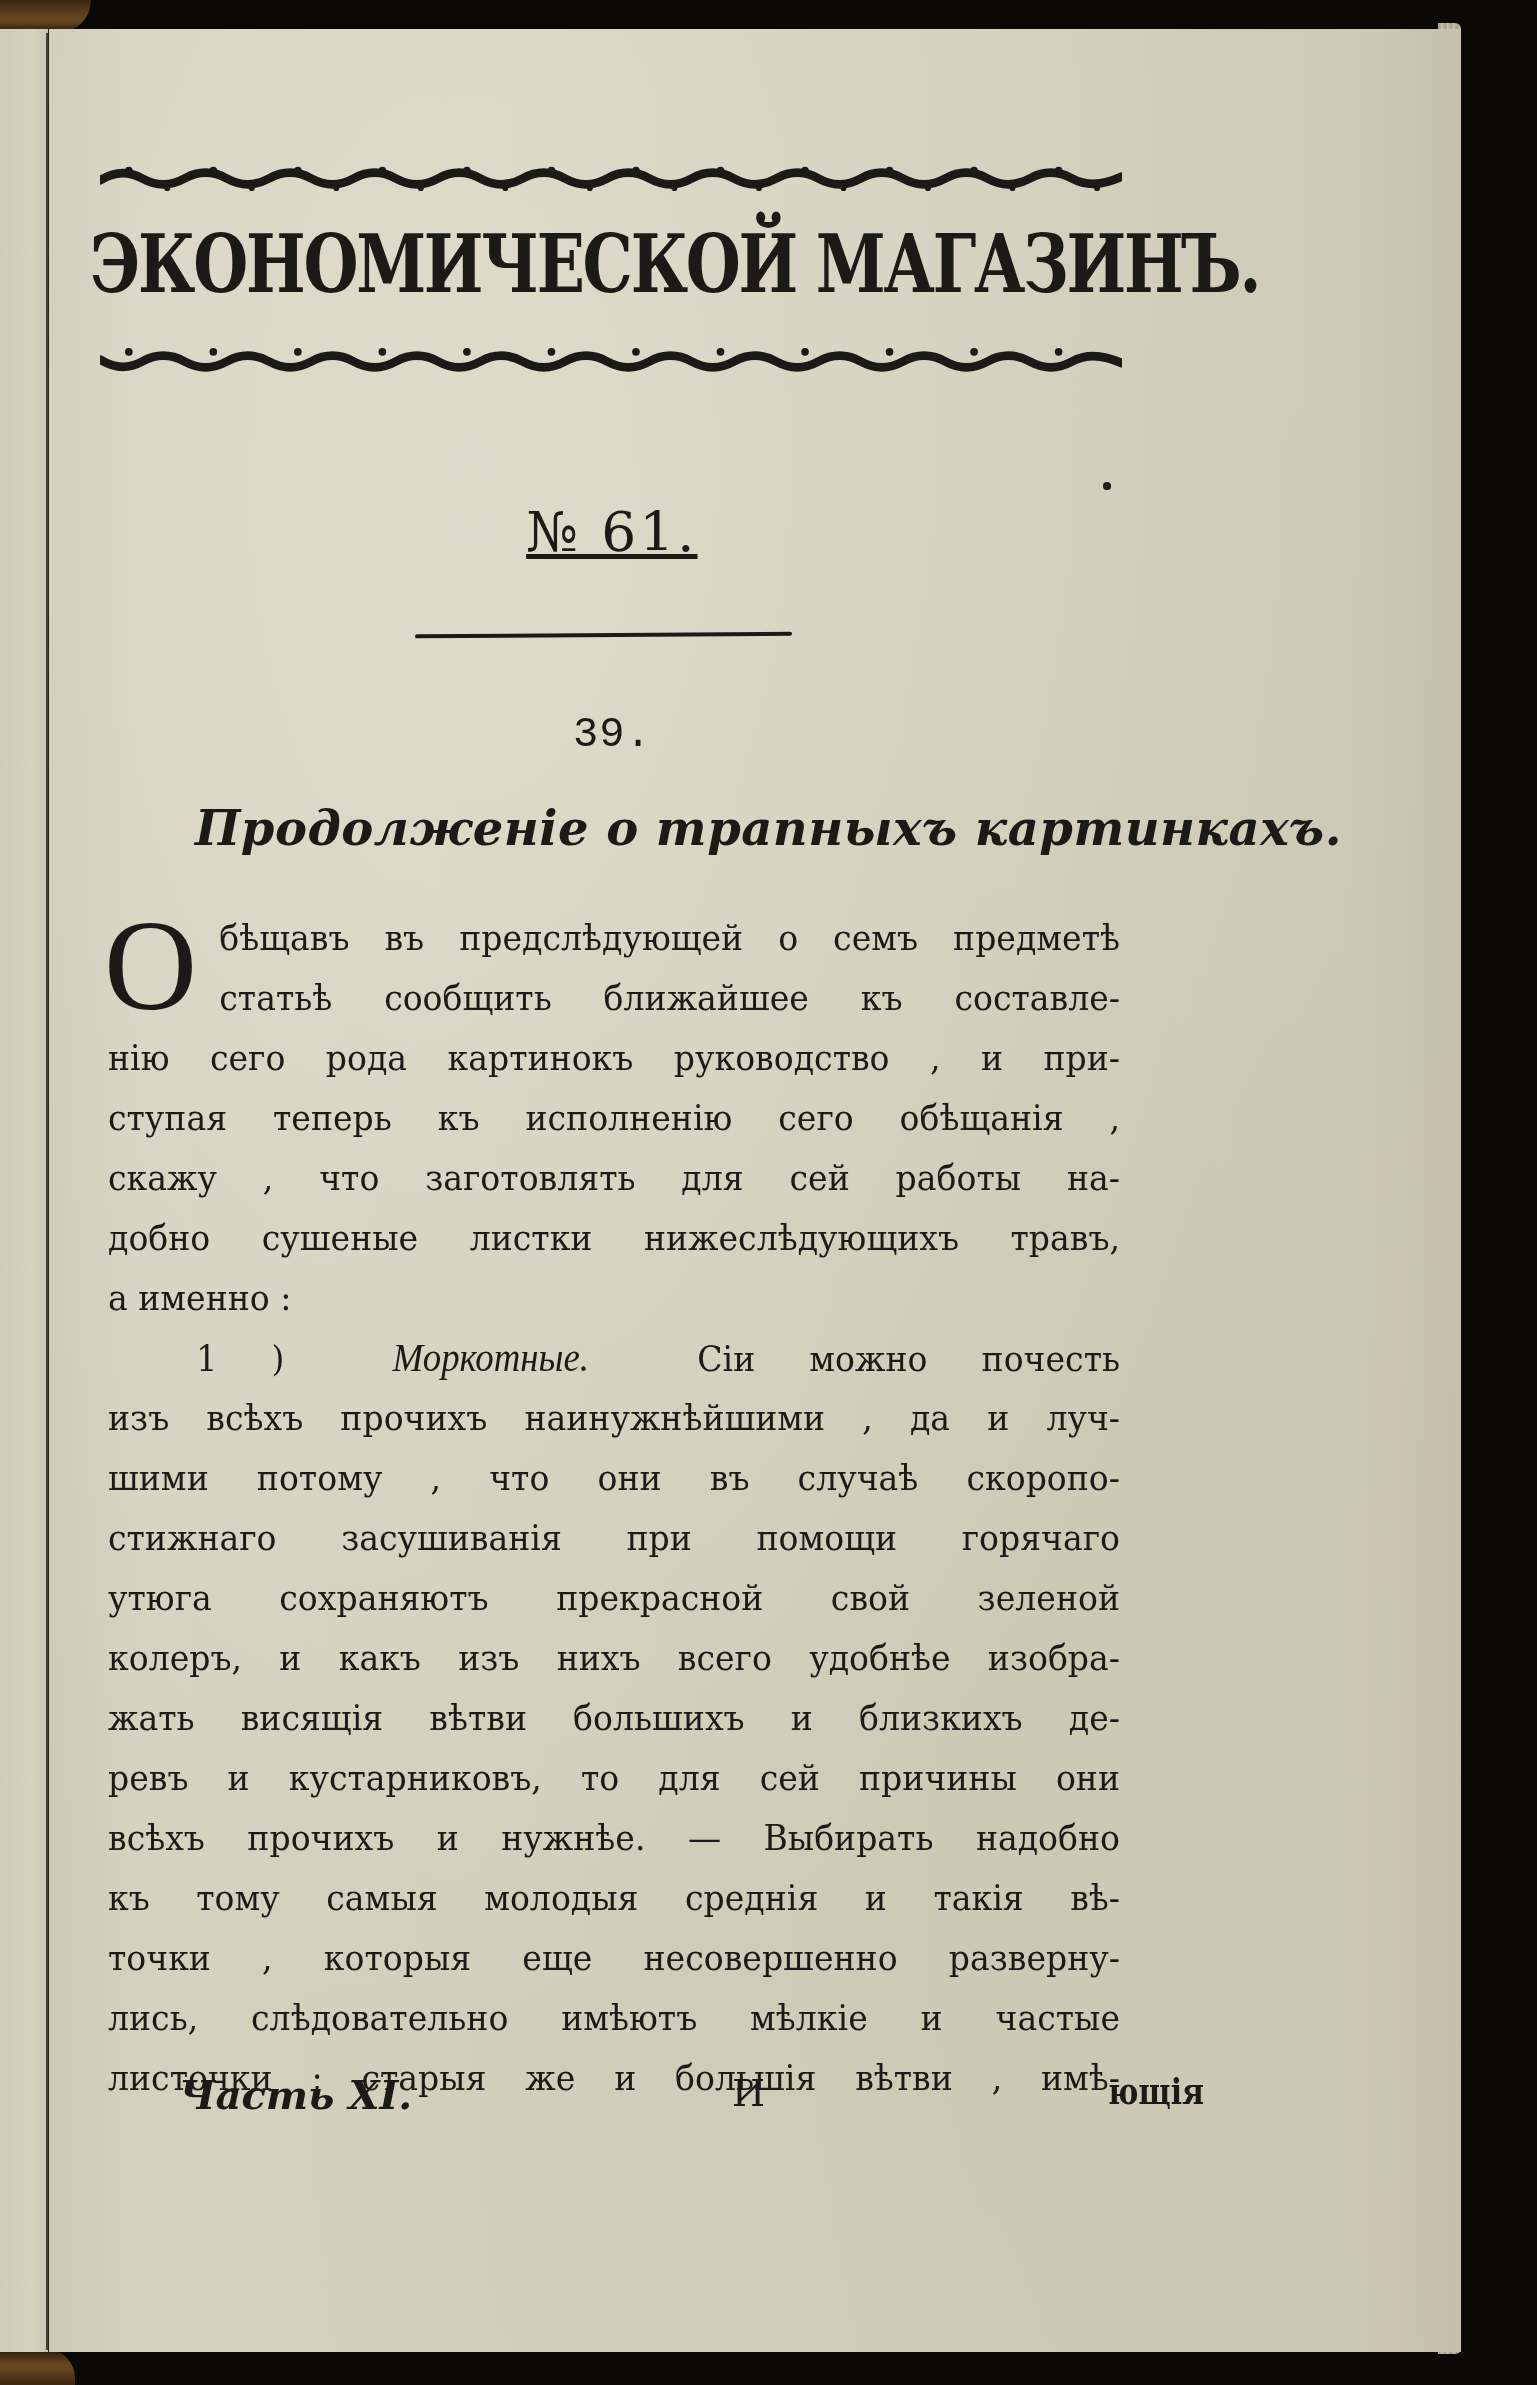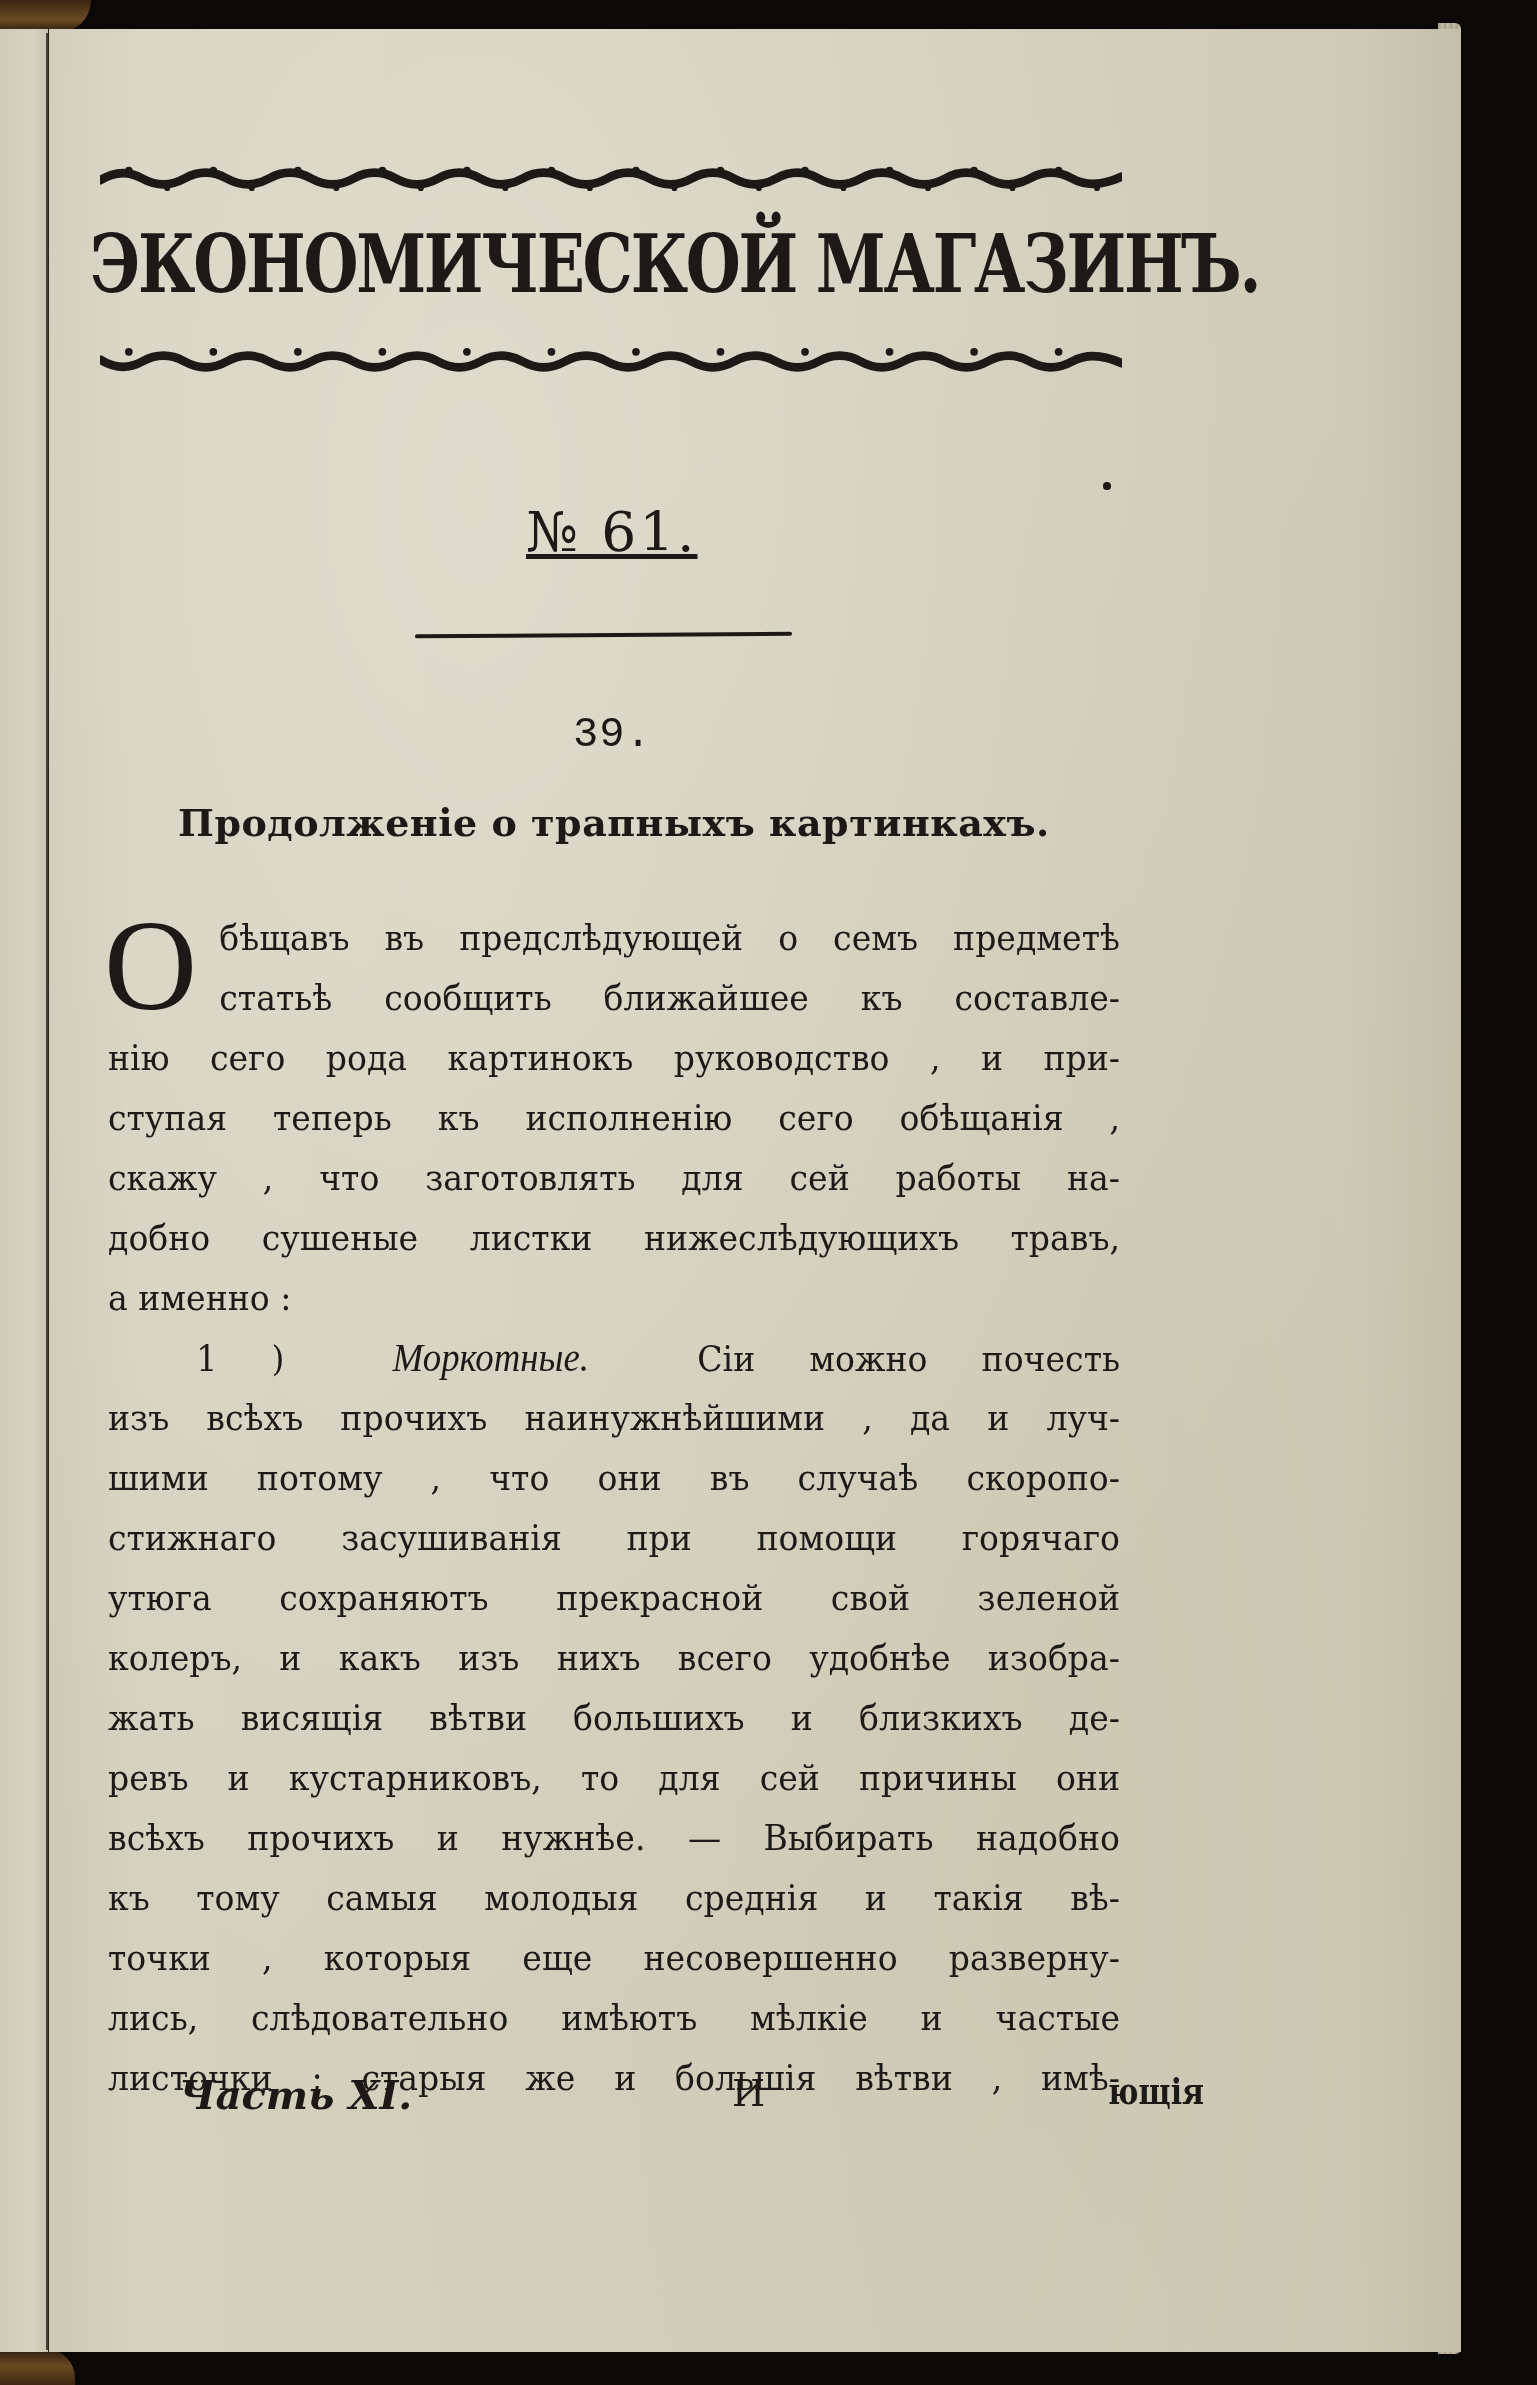--- a/index.html
+++ b/index.html
@@ -92,24 +92,25 @@
     }
     .section-number {
       position: absolute;
       left: 573px; top: 711px;
       font-family: Liberation Mono, monospace;
       font-size: 42px;
       letter-spacing: 1px;
     }
     .article-title {
       position: absolute;
-      left: 178px; top: 800px;
-      font-family: "DejaVu Serif", serif;
+      left: 195px; top: 800px;
+      font-family: "DejaVu Serif", serif;
+      font-style: italic;
       font-weight: bold;
-      font-size: 38px;
+      font-size: 48px;
       white-space: nowrap;
       letter-spacing: 0.5px;
     }
     .drop-cap {
       position: absolute;
       left: 104px; top: 901px;
       font-family: "Liberation Serif", serif;
       font-size: 129px;
       line-height: 1;
     }

